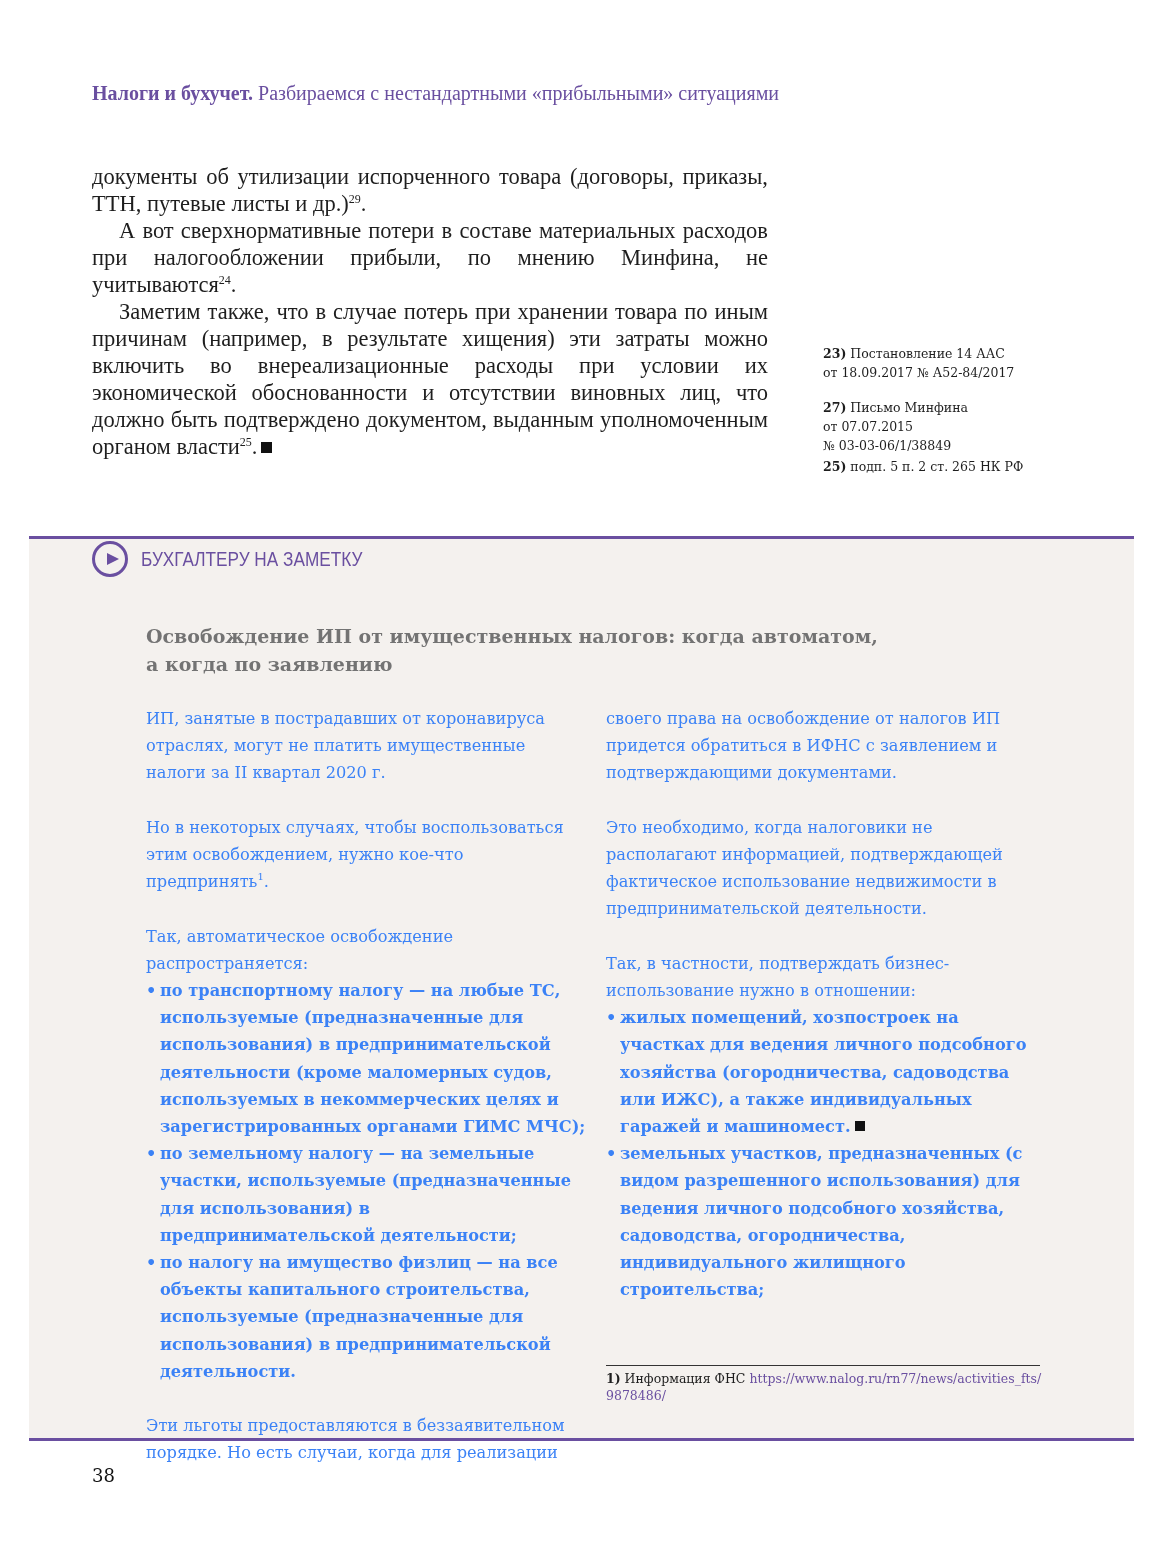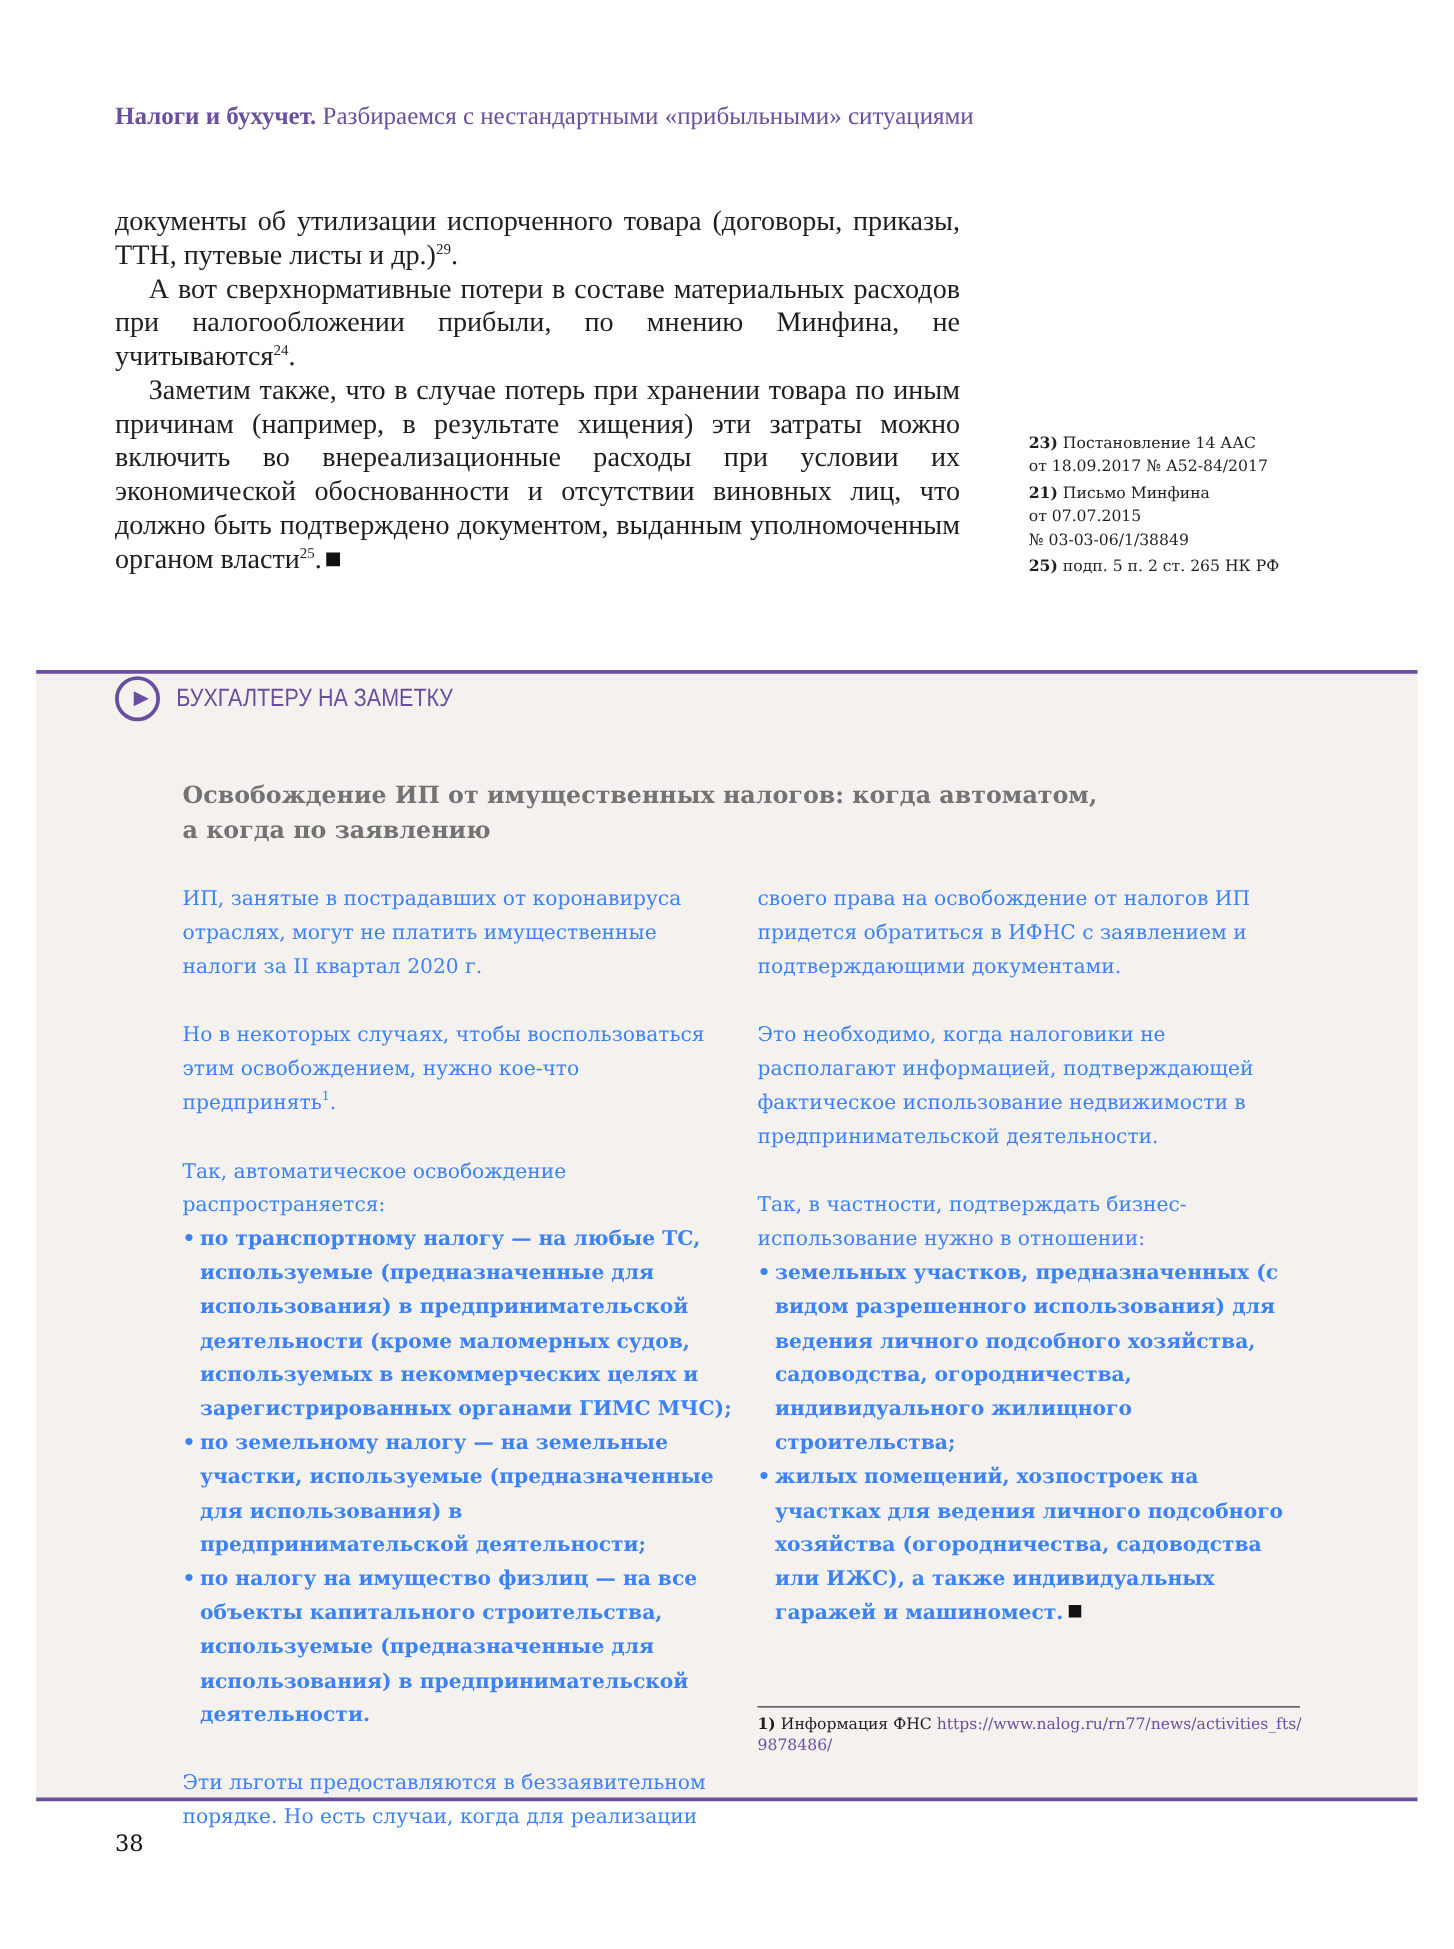--- a/index.html
+++ b/index.html
@@ -64,26 +64,26 @@
   <span>Разбираемся с нестандартными «прибыльными» ситуациями</span>
 </div>
 
 <div class="main-text">
   <p><span>документы об утилизации испорченного товара (договоры, приказы, ТТН, путевые листы и др.)</span><sup>29</sup><span>.</span></p>
   <p class="indent"><span>А вот сверхнормативные потери в составе материальных расходов при налогообложении прибыли, по мнению Минфина, не учитываются</span><sup>24</sup><span>.</span></p>
   <p class="indent"><span>Заметим также, что в случае потерь при хранении товара по иным причинам (например, в результате хищения) эти затраты можно включить во внереализационные расходы при условии их экономической обоснованности и отсутствии виновных лиц, что должно быть подтверждено документом, выданным уполномоченным органом власти</span><sup>25</sup><span>.</span><span class="end-square"></span></p>
 </div>
 
 <div class="sidenotes">
-  <div class="note" style="margin-bottom:2px">
+  <div class="note" style="margin-bottom:16px">
     <span class="num">23)</span> <span>Постановление 14 ААС</span><br>
     <span>от 18.09.2017 № А52-84/2017</span>
   </div>
   <div class="note" style="margin-bottom:2px">
-    <span class="num">21)</span> <span>Письмо Минфина</span><br>
+    <span class="num">27)</span> <span>Письмо Минфина</span><br>
     <span>от 07.07.2015</span><br>
     <span>№ 03-03-06/1/38849</span>
   </div>
   <div class="note">
     <span class="num">25)</span> <span>подп. 5 п. 2 ст. 265 НК РФ</span>
   </div>
 </div>
 
 <div class="note-box"></div>
 
@@ -107,22 +107,22 @@
     <li>по налогу на имущество физлиц — на все объекты капитального строительства, используемые (предназначенные для использования) в предпринимательской деятельности.</li>
   </ul>
   <p>Эти льготы предоставляются в беззаявительном порядке. Но есть случаи, когда для реализации</p>
 </div>
 
 <div class="col col-right">
   <p>своего права на освобождение от налогов ИП придется обратиться в ИФНС с заявлением и подтверждающими документами.</p>
   <p>Это необходимо, когда налоговики не располагают информацией, подтверждающей фактическое использование недвижимости в предпринимательской деятельности.</p>
   <p class="tight">Так, в частности, подтверждать бизнес-использование нужно в отношении:</p>
   <ul>
+    <li><span>жилых помещений, хозпостроек на участках для ведения личного подсобного хозяйства (огородничества, садоводства или ИЖС), а также индивидуальных гаражей и машиномест.</span><span class="end-square"></span></li>
     <li>земельных участков, предназначенных (с видом разрешенного использования) для ведения личного подсобного хозяйства, садоводства, огородничества, индивидуального жилищного строительства;</li>
-    <li><span>жилых помещений, хозпостроек на участках для ведения личного подсобного хозяйства (огородничества, садоводства или ИЖС), а также индивидуальных гаражей и машиномест.</span><span class="end-square"></span></li>
   </ul>
 </div>
 
 <div class="footnote-rule"></div>
 <div class="footnote">
   <span class="num">1)</span>
   <span>Информация ФНС</span>
   <span class="link" style="word-break: break-all;">https://www.nalog.ru/rn77/news/activities_fts/9878486/</span>
 </div>
 

